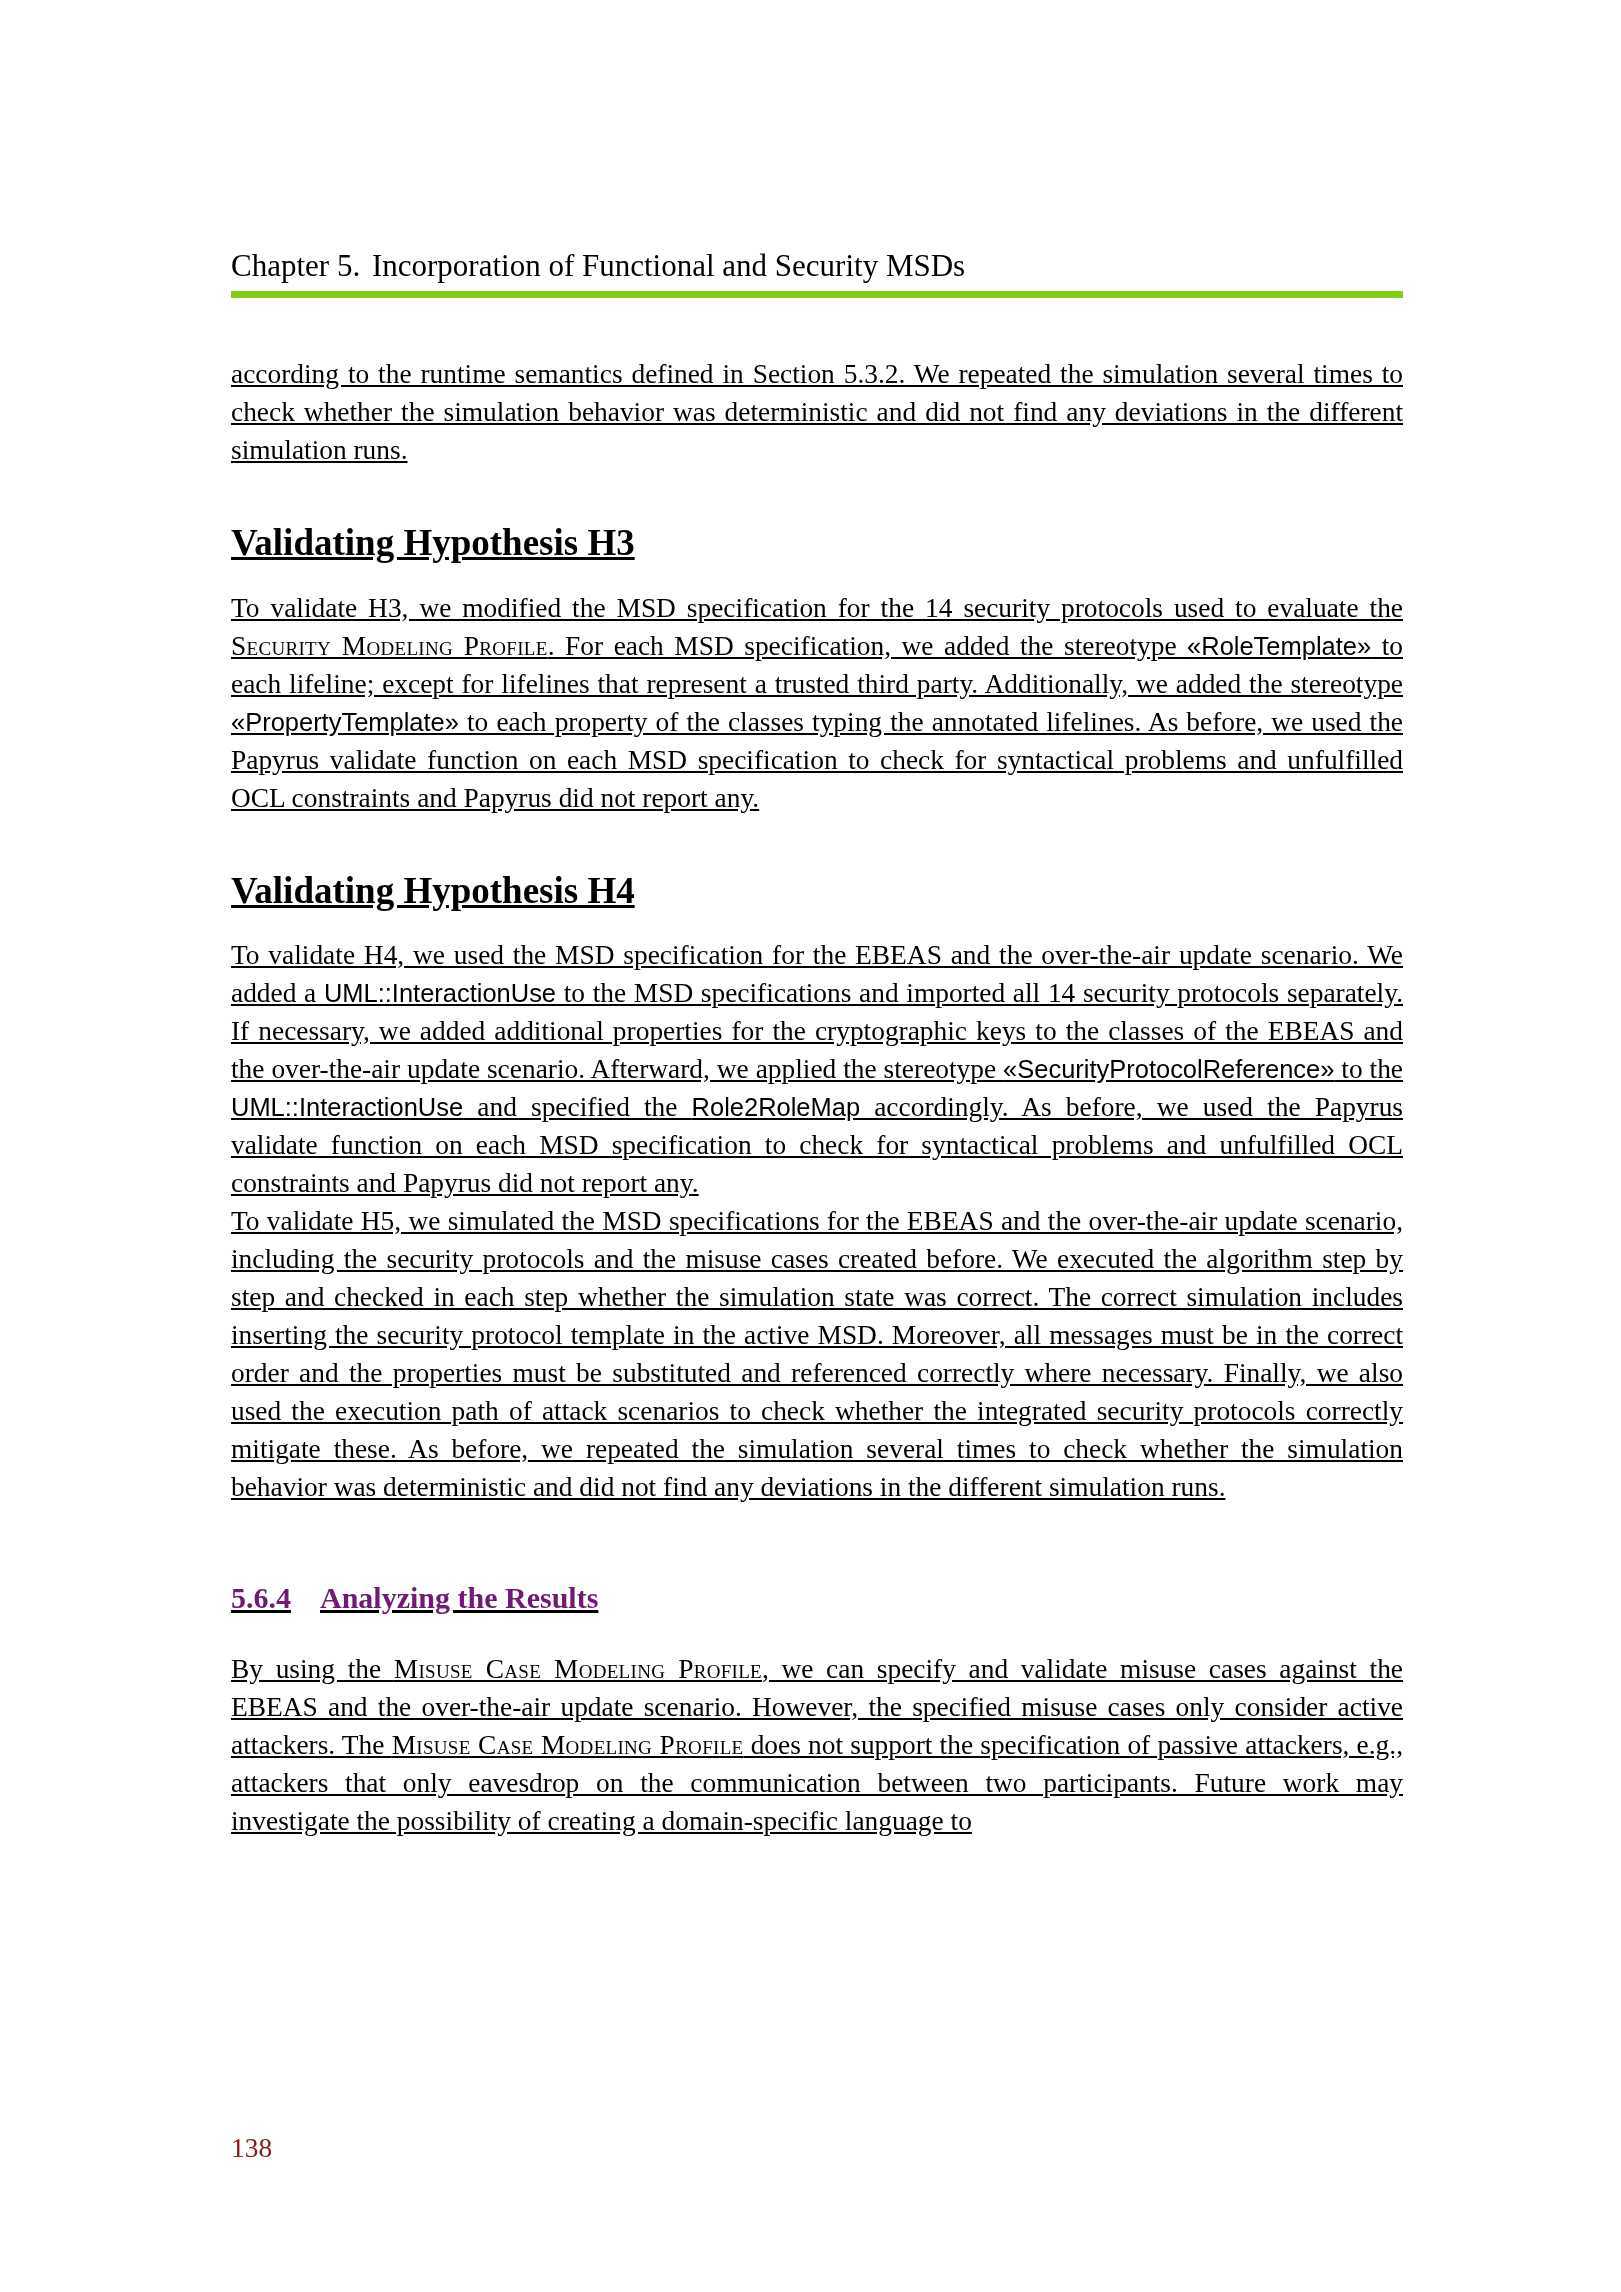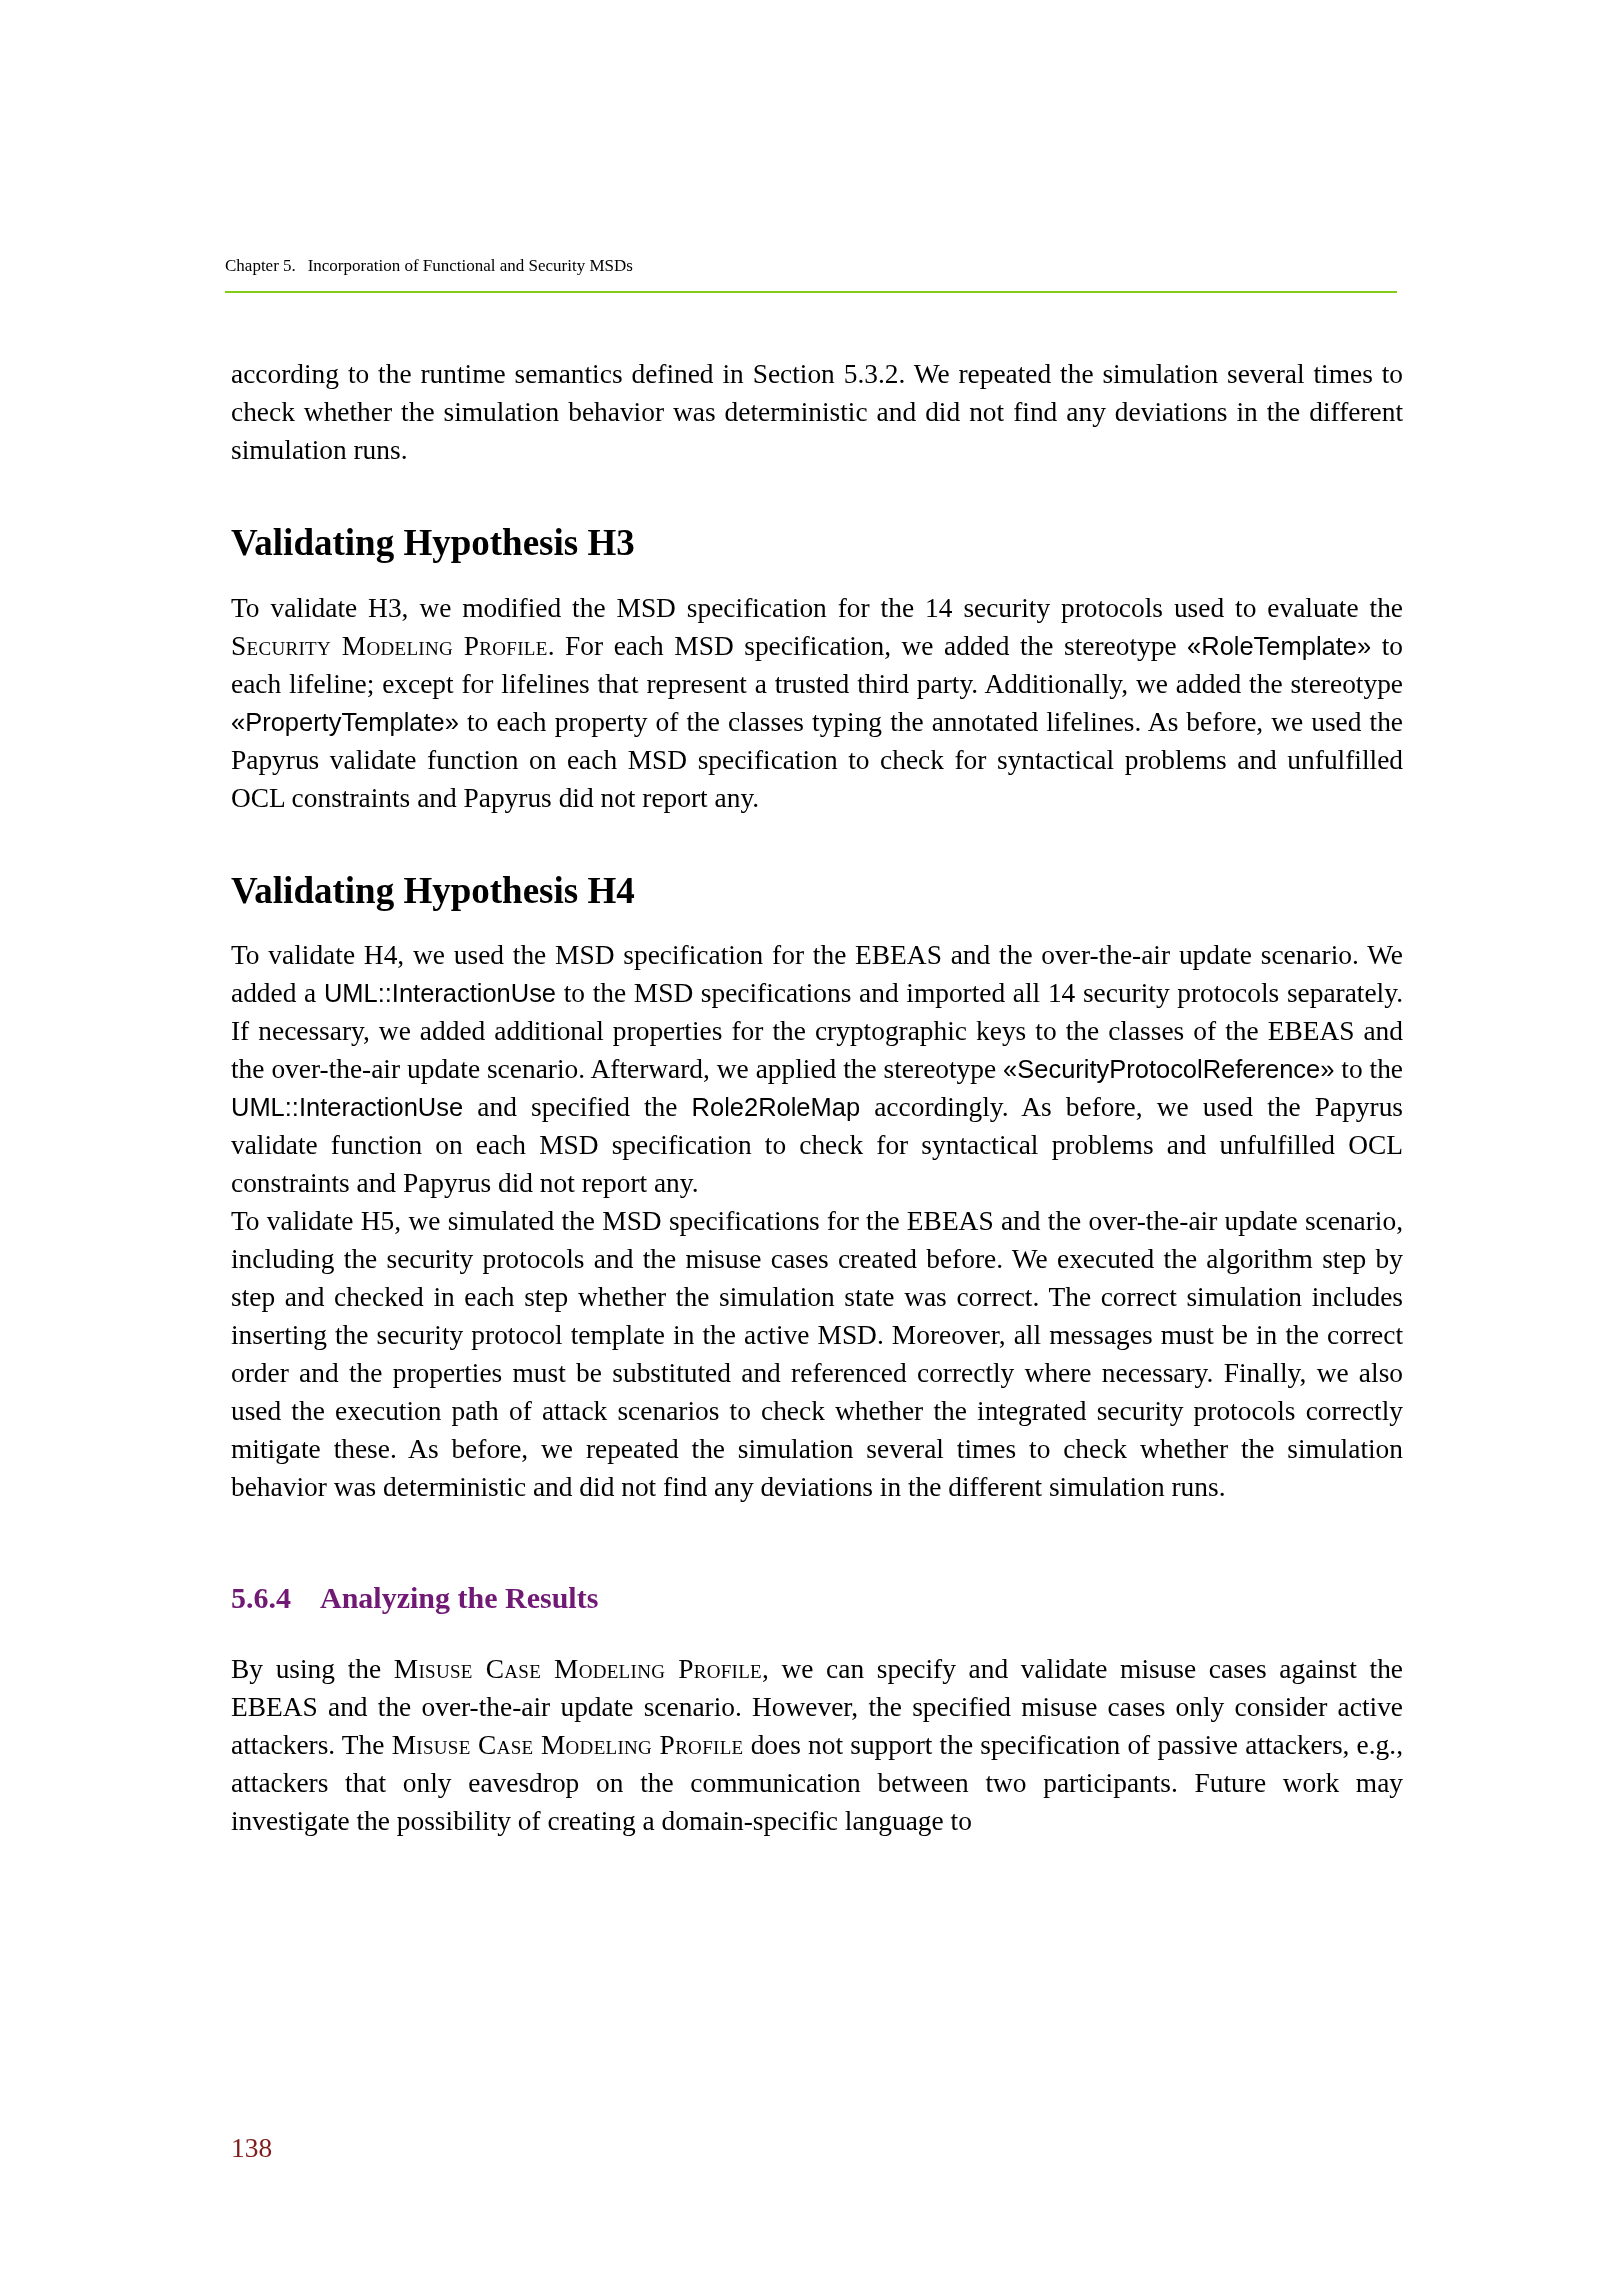--- a/index.html
+++ b/index.html
@@ -12,36 +12,37 @@
     width: 1621px;
     height: 2293px;
     background: #ffffff;
     color: #000000;
     font-family: "Liberation Serif", serif;
     overflow: hidden;
   }
   .running-head {
     position: absolute;
     top: 251px;
-    left: 225px;
+    left: 231px;
     width: 1172px;
-    font-size: 17px;
+    font-size: 31px;
     line-height: 29px;
     color: #000000;
     padding-bottom: 10.8px;
-    border-bottom: 2px solid #84cc16;
+    border-bottom: 7px solid #84cc16;
   }
   .running-head .chapter-label {
     margin-right: 11.8px;
   }
   .content {
     position: absolute;
     top: 355px;
     left: 231px;
     width: 1172px;
+    text-decoration: underline;
   }
   p.body {
     margin: 0;
     font-size: 27.4px;
     line-height: 38px;
     text-align: justify;
     color: #000000;
   }
   h3.subheading {
     margin: 55px 0 26.5px 0;

